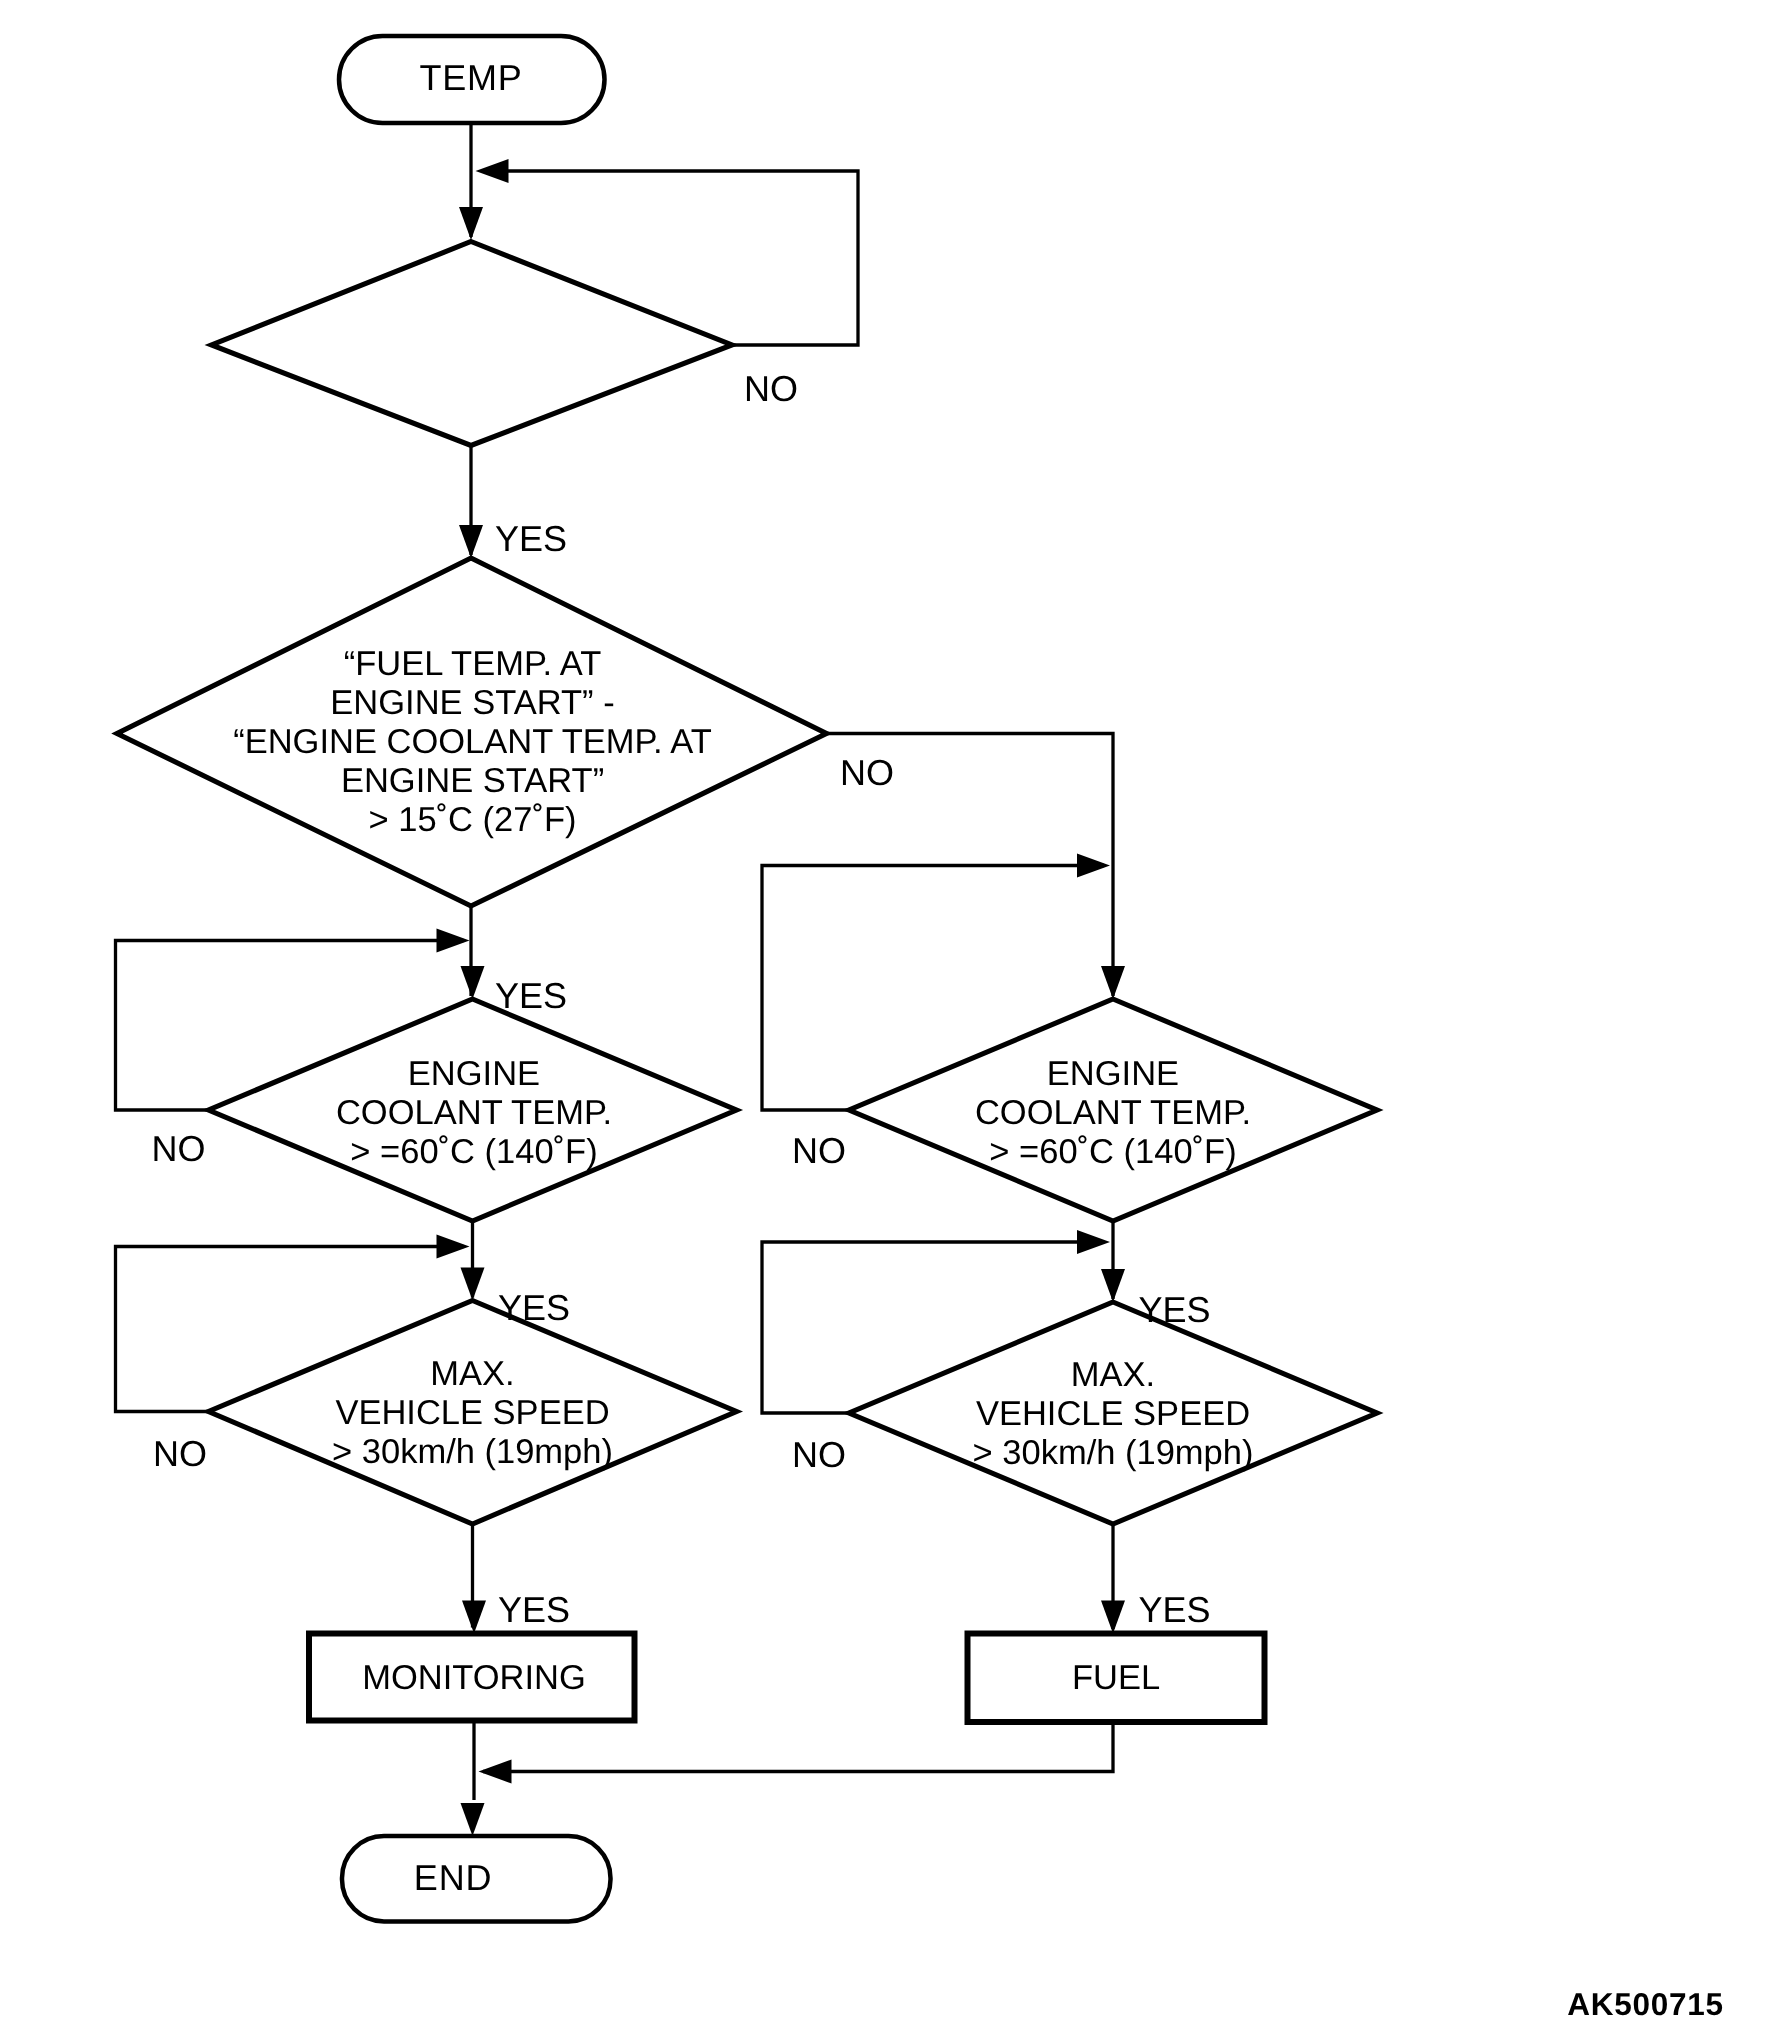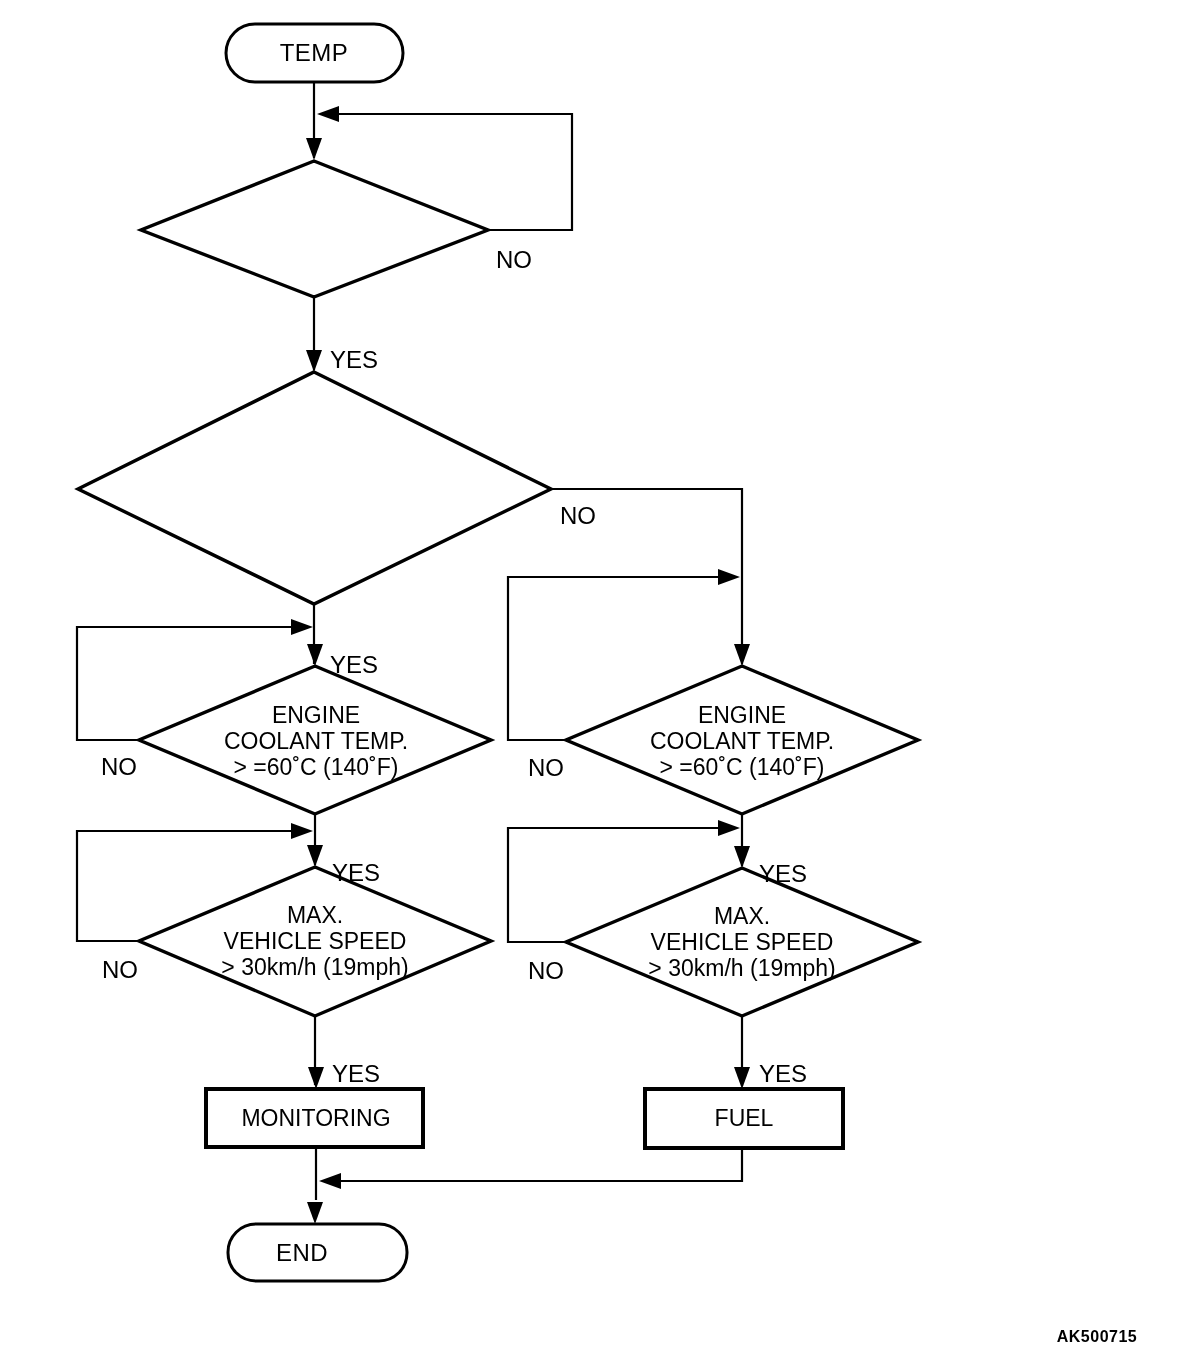--- a/index.html
+++ b/index.html
@@ -15,21 +15,21 @@
   .txt {
     position:absolute;
     transform:translate(-50%,-50%);
     text-align:center;
     white-space:pre-line;
     color:#000;
   }
   .node-txt  { font-size:23px; line-height:26px; }
   .term-txt  { font-size:24px; letter-spacing:0.5px; }
   .edge-lbl  { font-size:24px;margin-top:44px; }
-  .fig-code  { font-size:16px; font-weight:bold; letter-spacing:0.5px; }
+  .fig-code  { font-size:21px; font-weight:bold; letter-spacing:0.5px; }
 </style>
 </head>
 <body>
 
 <div class="page">
 
   <svg width="1184" height="1358" viewBox="0 0 1184 1358">
     <g fill="none" stroke="#000" stroke-width="2.2">
       <polyline points="314,82 314,158"></polyline>
       <polyline points="488,230 572,230 572,114 322,114"></polyline>
@@ -74,20 +74,25 @@
       <polygon points="742,666 918,740 742,814 566,740" stroke-width="3.4"></polygon>
       <polygon points="315,867 491,941 315,1016 139,941" stroke-width="3.4"></polygon>
       <polygon points="742,868 918,942 742,1016 566,942" stroke-width="3.4"></polygon>
       <rect x="206" y="1089" width="217" height="58" stroke-width="4"></rect>
       <rect x="645" y="1089" width="198" height="59" stroke-width="4"></rect>
       <rect x="228" y="1224" width="179" height="57" rx="28" ry="28" stroke-width="3"></rect>
     </g>
   </svg>
 
   <div class="txt term-txt" style="left:314px; top:53px;">TEMP</div>
+  <div class="txt node-txt" style="left:315px; top:494px; width:420px;">“FUEL TEMP. AT
+ENGINE START” -
+“ENGINE COOLANT TEMP. AT
+ENGINE START”
+&gt; 15˚C (27˚F)</div>
   <div class="txt node-txt" style="left:316px; top:741px;">ENGINE
 COOLANT TEMP.
 &gt; =60˚C (140˚F)</div>
   <div class="txt node-txt" style="left:742px; top:741px;">ENGINE
 COOLANT TEMP.
 &gt; =60˚C (140˚F)</div>
   <div class="txt node-txt" style="left:315px; top:941px;">MAX.
 VEHICLE SPEED
 &gt; 30km/h (19mph)</div>
   <div class="txt node-txt" style="left:742px; top:942px;">MAX.

